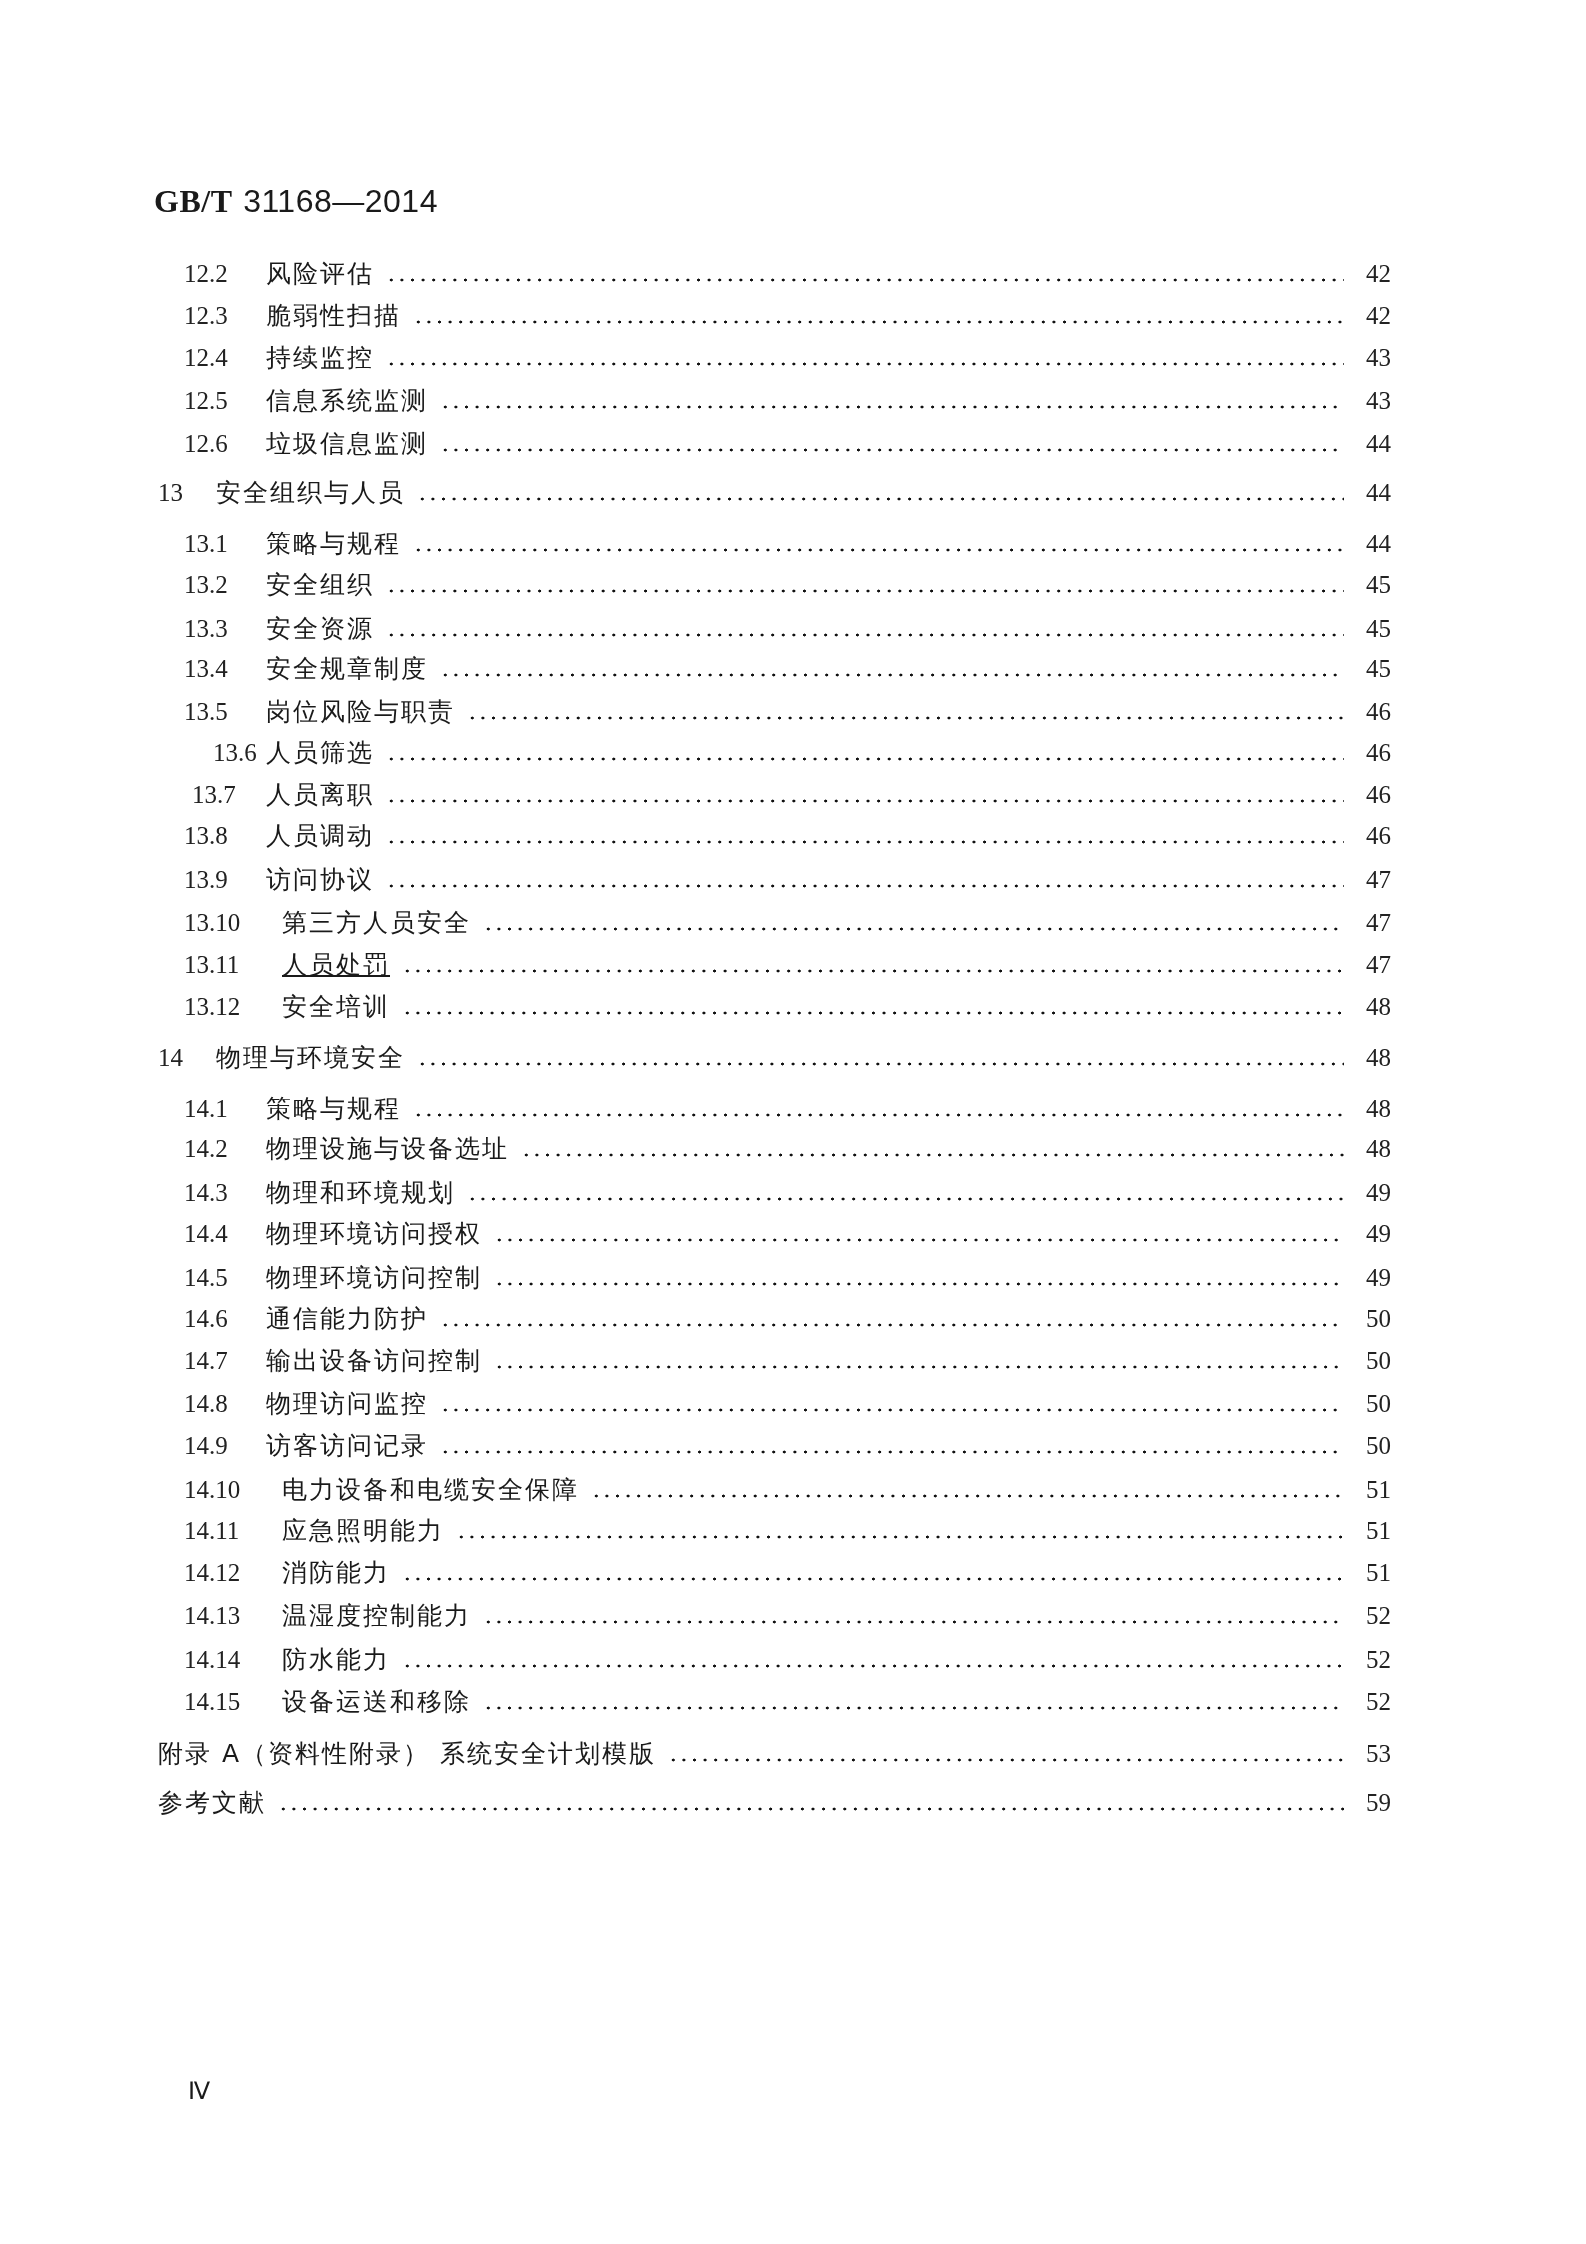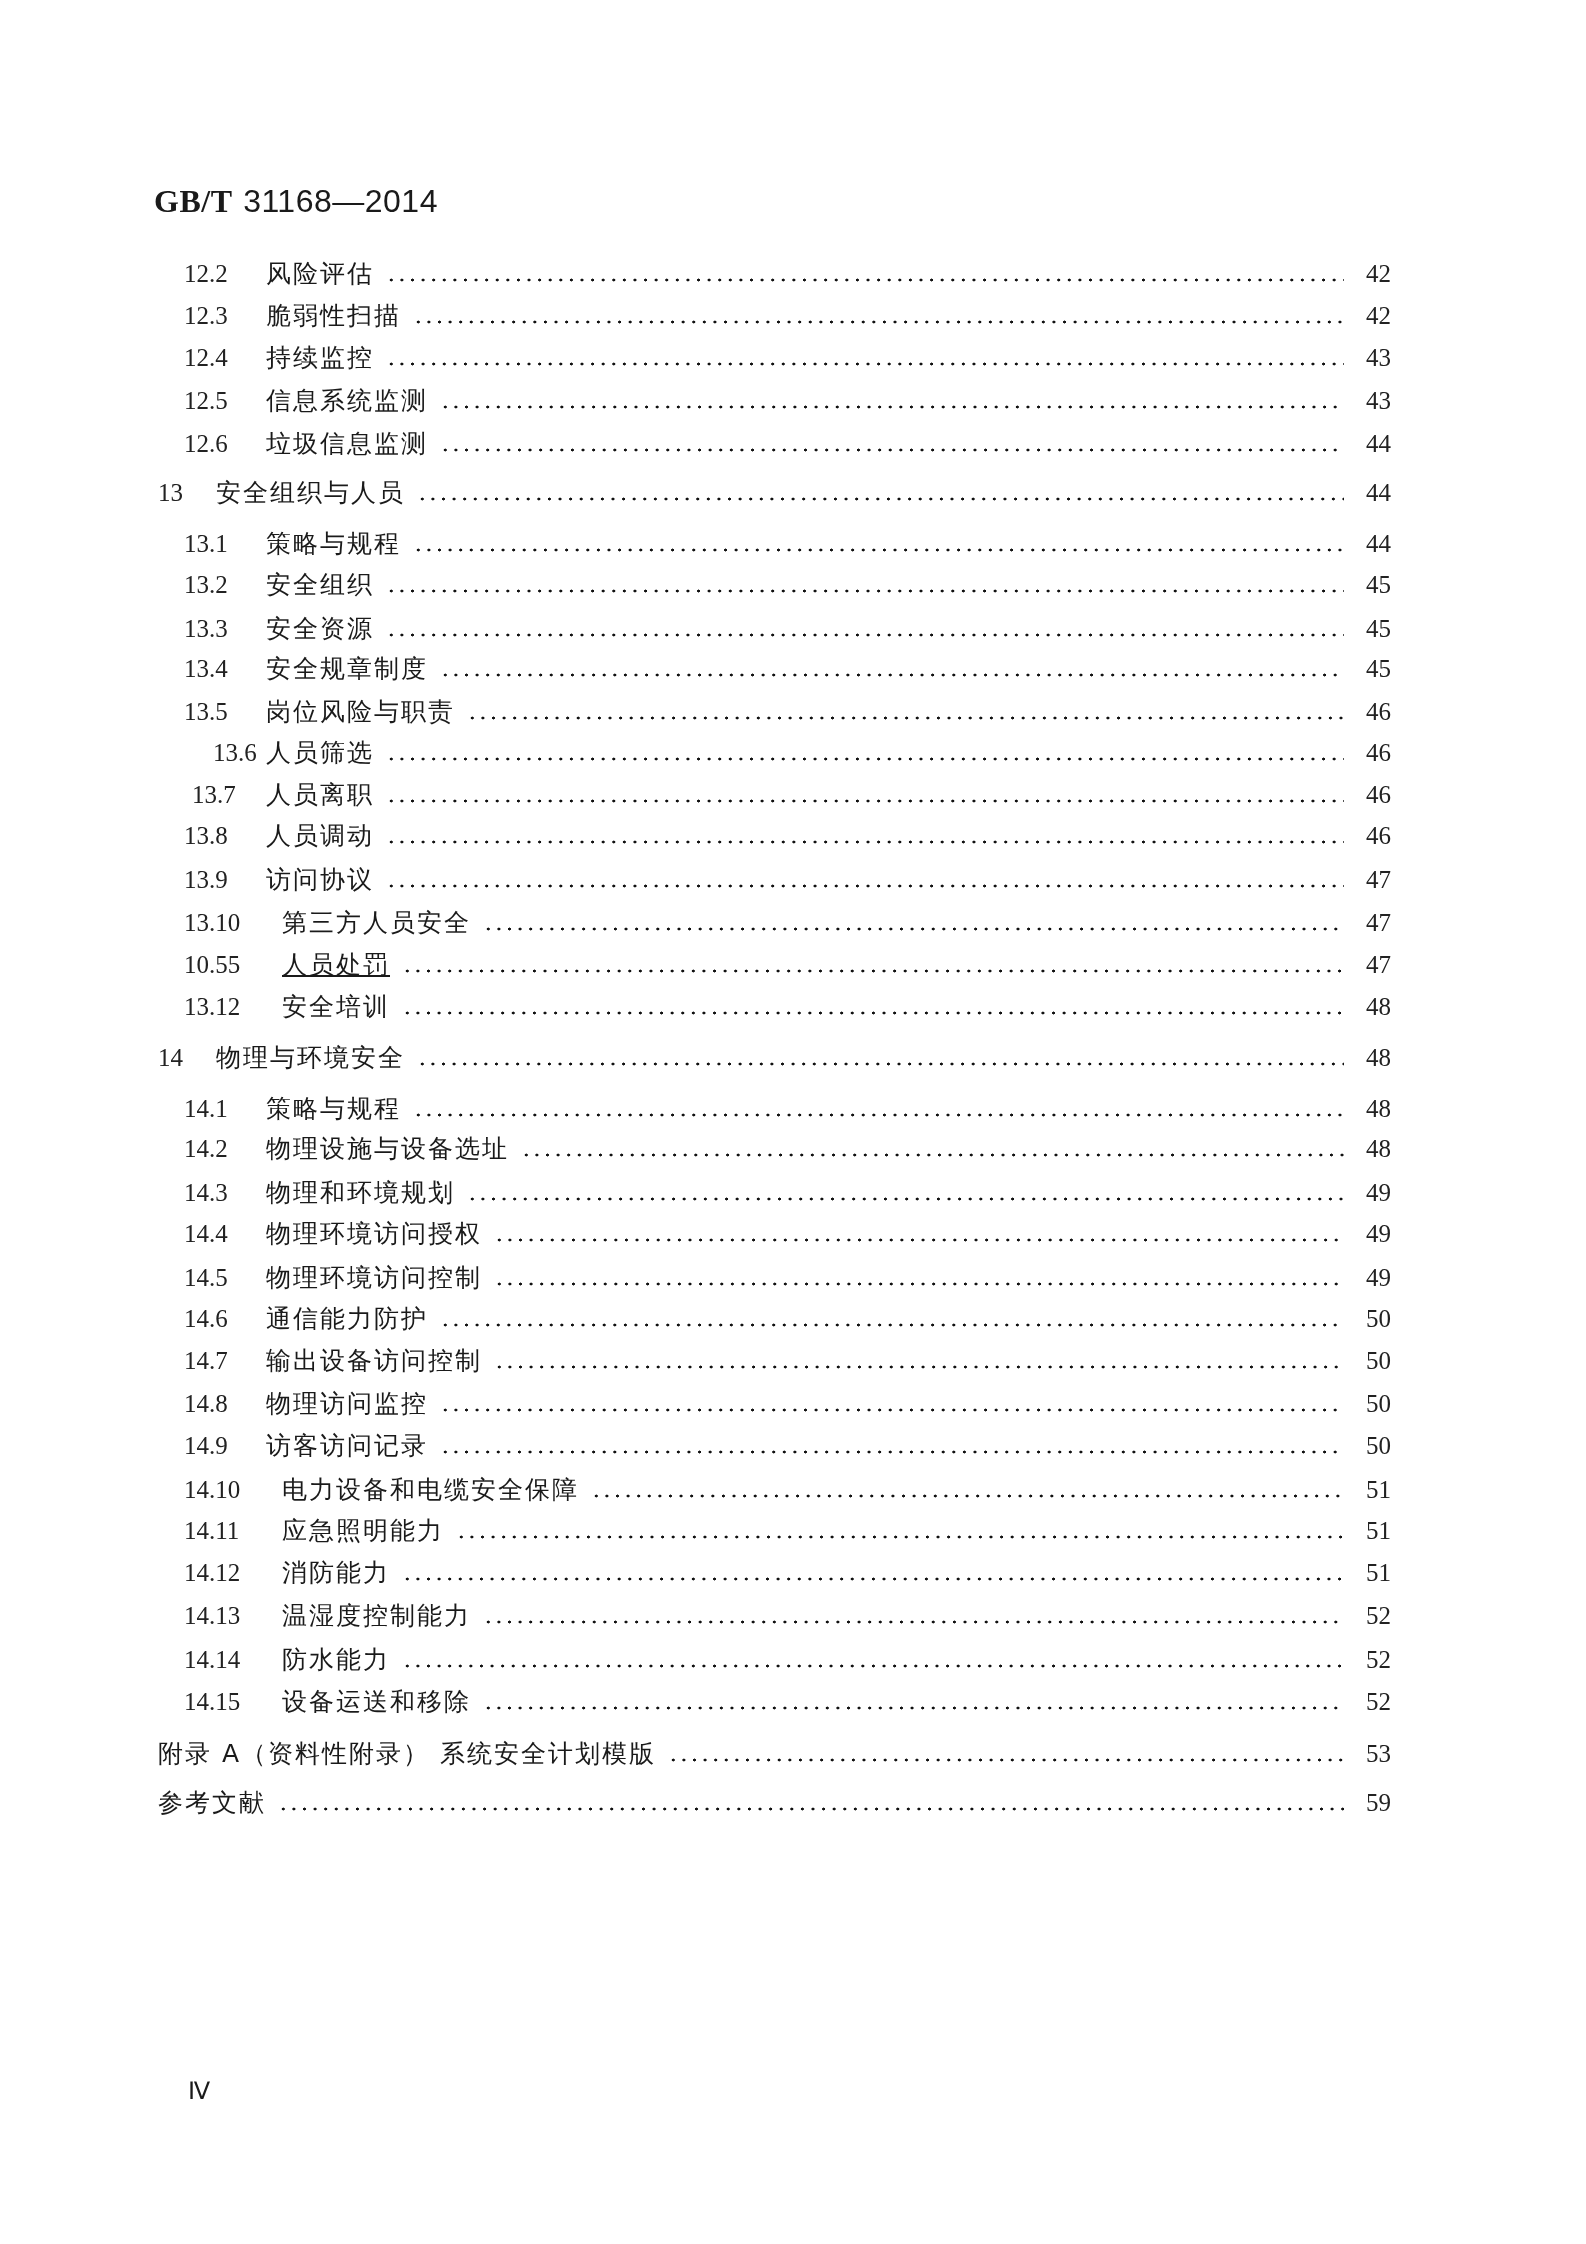--- a/index.html
+++ b/index.html
@@ -116,21 +116,21 @@
       <span class="leader" style="left: 382px; width: 958px; right: auto;"></span>
       <span class="page">47</span>
     </div>
     <div class="toc-row" style="top: 903px;">
       <span class="no" style="left: 180px;">13.10</span>
       <span class="title" style="left: 278px;">第三方人员安全</span>
       <span class="leader" style="left: 479px; width: 861px; right: auto;"></span>
       <span class="page">47</span>
     </div>
     <div class="toc-row" style="top: 945px;">
-      <span class="no" style="left: 180px;">10.55</span>
+      <span class="no" style="left: 180px;">13.11</span>
       <span class="title" style="left: 278px; text-decoration: underline;">人员处罚</span>
       <span class="leader" style="left: 398px; width: 942px; right: auto;"></span>
       <span class="page">47</span>
     </div>
     <div class="toc-row" style="top: 987px;">
       <span class="no" style="left: 180px;">13.12</span>
       <span class="title" style="left: 278px;">安全培训</span>
       <span class="leader" style="left: 398px; width: 942px; right: auto;"></span>
       <span class="page">48</span>
     </div>

